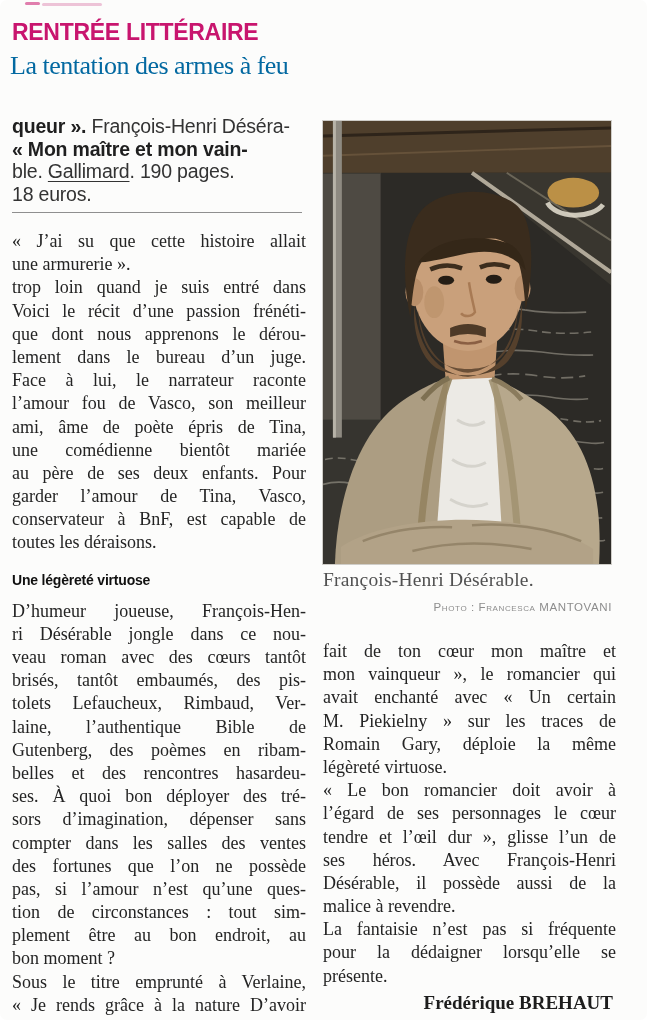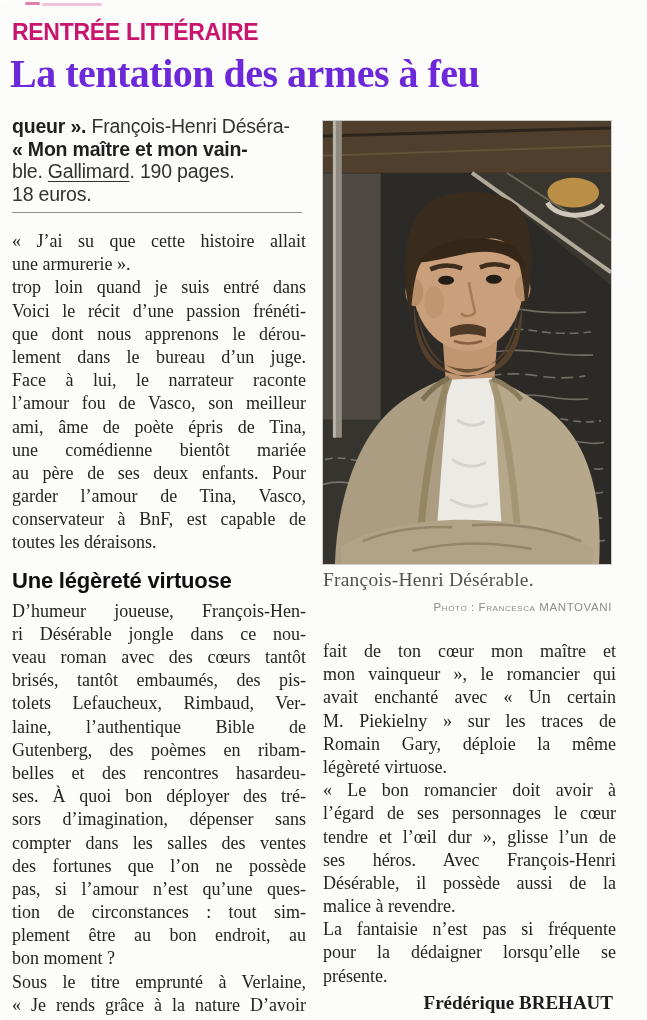--- a/index.html
+++ b/index.html
@@ -15,22 +15,22 @@
 
   .kicker {
     position:absolute; left:12px; top:19px;
     font-family:"Liberation Sans", sans-serif;
     font-weight:bold; font-size:23px; letter-spacing:-0.3px;
     color:#c8156e;
   }
   .headline {
     position:absolute; left:10px; top:52px;
     font-family:"Liberation Serif", serif;
-    font-weight:700; font-size:40px; letter-spacing:-0.5px;
-    color:#6d28d9; line-height:1.1;
+    font-weight:400; font-size:26px; letter-spacing:-0.5px;
+    color:#0369a1; line-height:1.1;
   }
 
   .bookinfo {
     position:absolute; left:12px; top:115px; width:296px;
     font-family:"Liberation Sans", sans-serif;
     font-size:19.5px; line-height:22.5px; letter-spacing:-0.2px;
     color:#333333;
   }
   .bookinfo .b { font-weight:bold; color:#1f1f1f; }
   .bookinfo .pub { text-decoration:underline; text-underline-offset:3px; }
@@ -64,21 +64,21 @@
   }
   .col-left  { left:12px;  top:230px; width:294px; }
   .col-right { left:323px; top:640px; width:293px; }
   .bline {
     text-align:justify; text-align-last:justify;
     white-space:nowrap; overflow:hidden; height:23.2px;
   }
   .bline.last { text-align-last:left; }
   .subhead {
     font-family:"Liberation Sans", sans-serif;
-    font-weight:bold; font-size:22px; line-height:25px;
+    font-weight:bold; font-size:14px; line-height:25px;
     letter-spacing:-0.2px; color:#101010;
     margin:13px 0 7px 0;
   }
   .byline {
     margin-top:3px; padding-right:3px;
     text-align:right; font-weight:bold; font-size:19px; color:#1d1d1d;
     font-family:"Liberation Serif", serif;
   }
 </style>
 </head>

